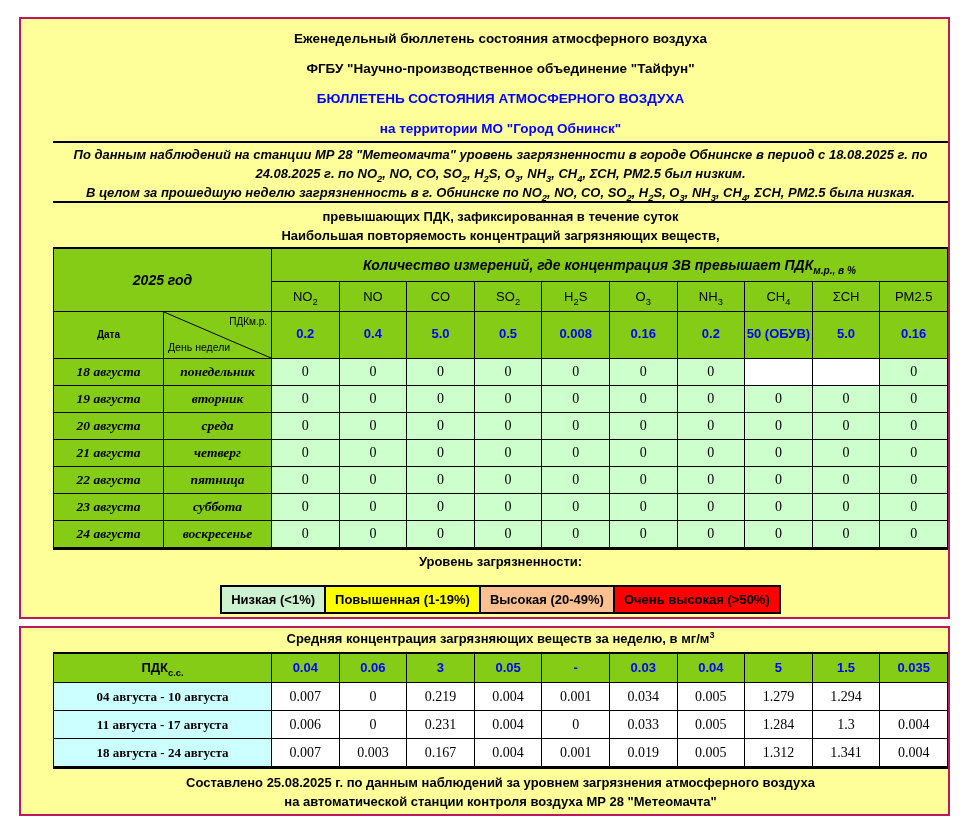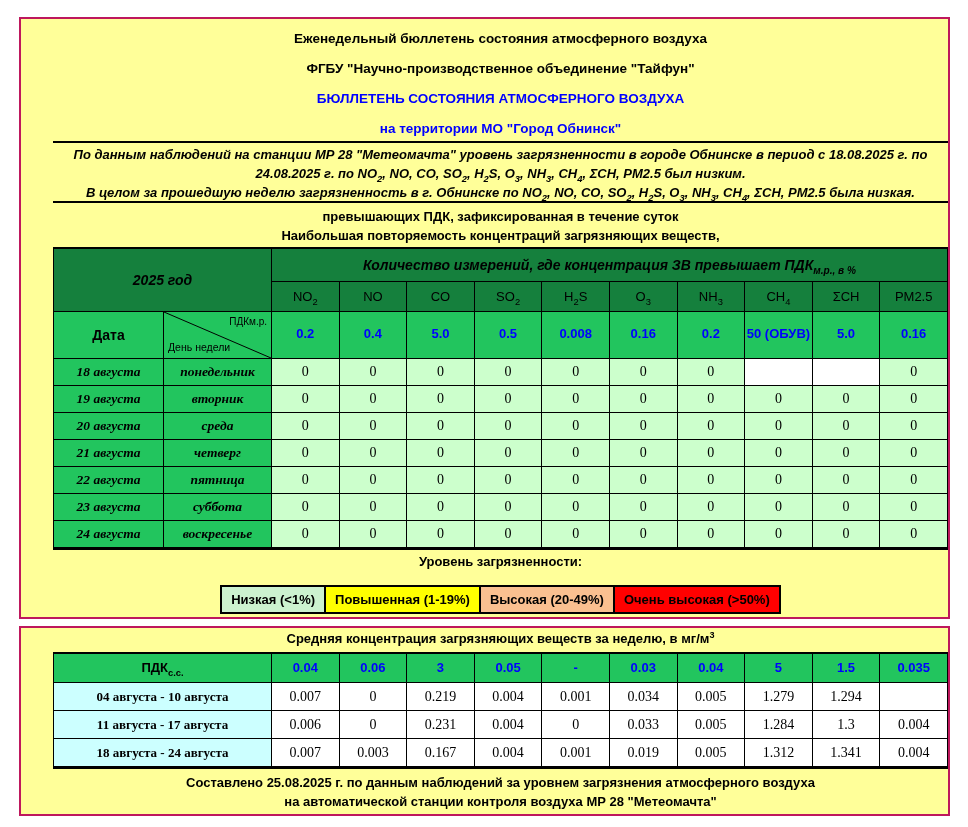--- a/index.html
+++ b/index.html
@@ -21,32 +21,32 @@
   .sec-naib { height: 46px; padding-top: 4px; text-align: center;
     font-size: 13px; font-weight: bold; line-height: 19px; }
 
   sub { font-size: 72%; line-height: 0; }
   sup { font-size: 70%; line-height: 0; }
 
   
   table { width: 100%; border-collapse: collapse; table-layout: fixed; }
   th, td { border: 1px solid #000; text-align: center; vertical-align: middle;
     padding: 0; overflow: hidden; }
-  .grey { background: #15803d; }
-  .cyan { background: #22c55e; margin-top: 41px; }
+  .grey { background: #84cc16; }
+  .cyan { background: #84cc16; margin-top: 41px; }
   .green { background: #CCFFCC; }
   .blank { background: #FFFFFF; }
   tr.h1 { height: 33px; }
   tr.h2 { height: 30px; }
   tr.pdkrow { height: 47px; }
   .drow { height: 27px; }
   .year { font-size: 14px; font-weight: bold; font-style: italic; }
   .meas { font-size: 14px; font-weight: bold; font-style: italic; }
   .sym { font-size: 13px; font-weight: normal; }
-  .datehdr { font-size: 14px; font-weight: bold; }
+  .datehdr { font-size: 10px; font-weight: bold; }
   .blueval { color: #0000FF; font-weight: bold; font-size: 13px; line-height: 1.25; }
   .dlabel { font-family: "Liberation Serif", serif; font-weight: bold;
     font-style: italic; font-size: 13.5px; }
   .val { font-family: "Liberation Serif", serif; font-size: 14px; }
 
   
   .diagcell { position: relative; }
   .diag-svg { position: absolute; left: 0; top: 0; width: 100%; height: 100%; display: block; }
   .diag-top { position: absolute; top: 4px; right: 4px; font-size: 10px; }
   .diag-bottom { position: absolute; bottom: 5px; left: 4px; font-size: 10.5px; }

